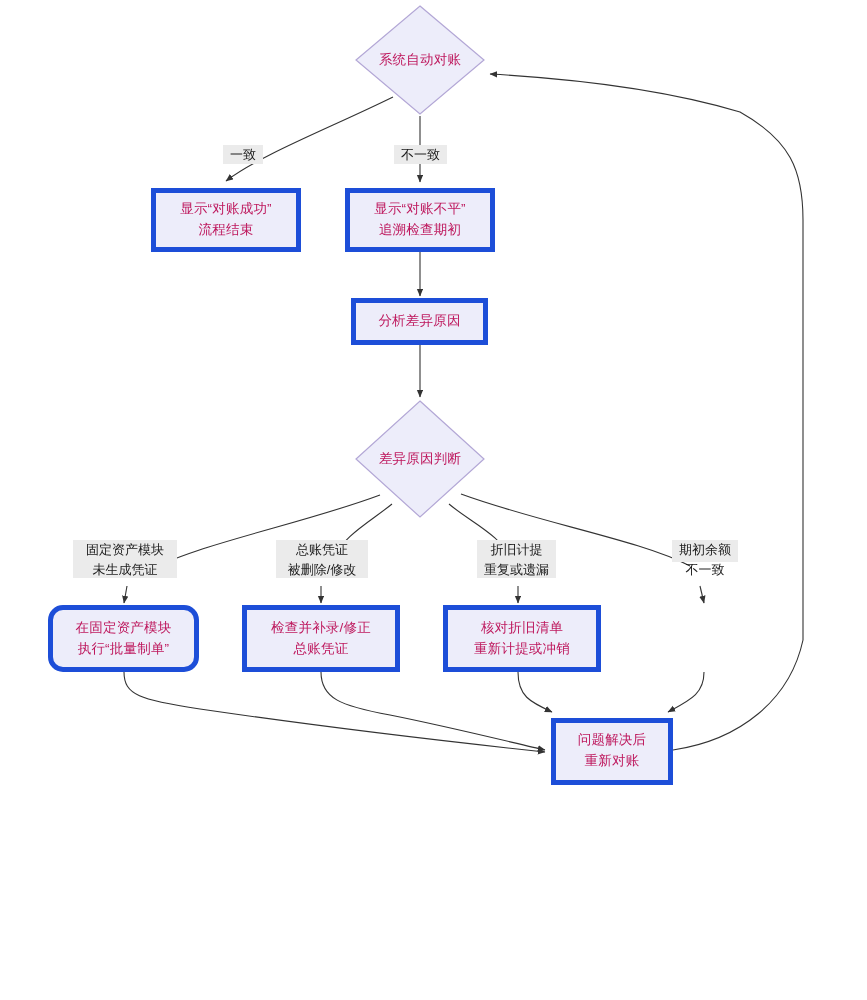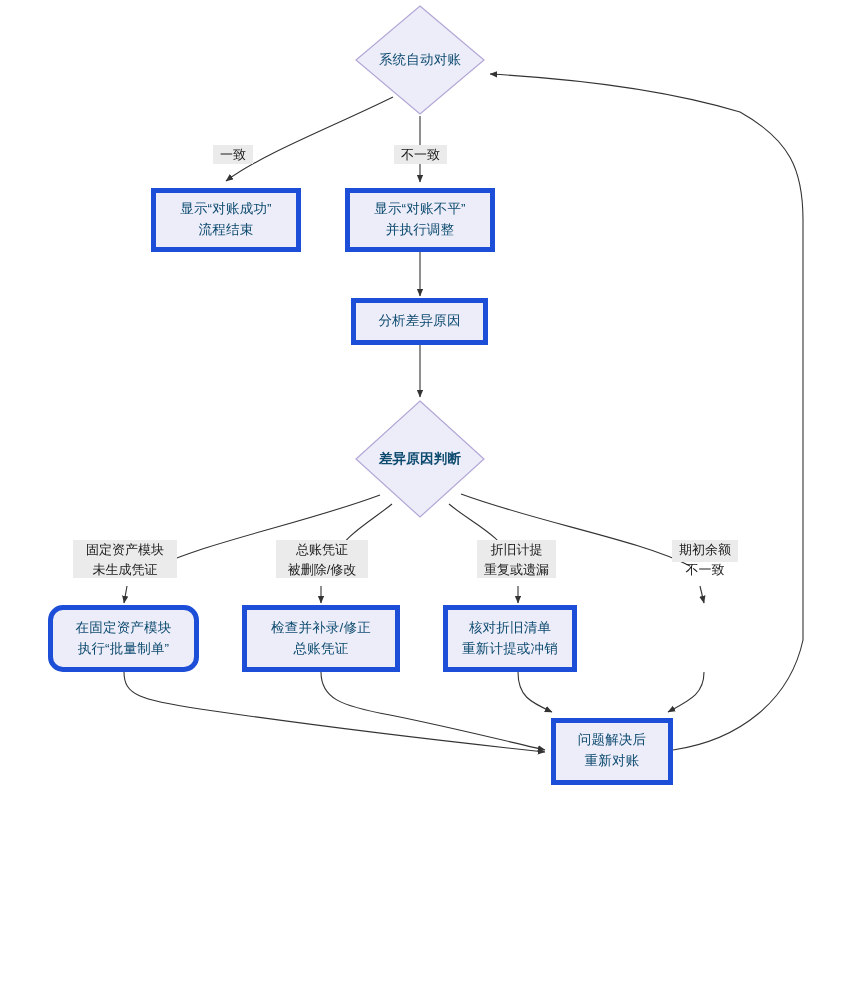--- a/index.html
+++ b/index.html
@@ -29,21 +29,21 @@
     height: 1000px;
     pointer-events: none;
   }
   .node {
     position: absolute;
     box-sizing: border-box;
     display: flex;
     align-items: center;
     justify-content: center;
     text-align: center;
-    color: #0c4a6e;
+    color: #be185d;
     font-size: 13.5px;
     line-height: 1.55;
     letter-spacing: 0.2px;
   }
   .node.box {
     background: #ededfa;
     border: 5px solid #1d4ed8;
   }
   .node .node-text {
     white-space: pre-line;
@@ -124,56 +124,56 @@
     <span class="node-text">系统自动对账</span>
   </div>
 
   <div class="node box" style="left:151px; top:188px; width:150px; height:64px;">
     <span class="node-text">显示“对账成功”
 流程结束</span>
   </div>
 
   <div class="node box" style="left:345px; top:188px; width:150px; height:64px;">
     <span class="node-text">显示“对账不平”
-并执行调整</span>
+追溯检查期初</span>
   </div>
 
   <div class="node box" style="left:351px; top:298px; width:137px; height:47px;">
     <span class="node-text">分析差异原因</span>
   </div>
 
-  <div class="node diamond" style="left:355px; top:400px; width:130px; height:118px;font-weight:bold;">
+  <div class="node diamond" style="left:355px; top:400px; width:130px; height:118px;">
     <svg class="dia-shape" viewBox="0 0 130 118" preserveAspectRatio="none">
       <polygon points="65,1 129,59 65,117 1,59" fill="#ededfa" stroke="#b3a7d6" stroke-width="1.2"></polygon>
     </svg>
     <span class="node-text">差异原因判断</span>
   </div>
 
   <div class="node box" style="left:48px; top:605px; width:151px; height:67px;border-radius:15px;">
     <span class="node-text">在固定资产模块
 执行“批量制单”</span>
   </div>
 
   <div class="node box" style="left:242px; top:605px; width:158px; height:67px;">
     <span class="node-text">检查并补录/修正
 总账凭证</span>
   </div>
 
-  <div class="node box" style="left:443px; top:605px; width:134px; height:67px;">
+  <div class="node box" style="left:443px; top:605px; width:158px; height:67px;">
     <span class="node-text">核对折旧清单
 重新计提或冲销</span>
   </div>
 
 
   <div class="node box" style="left:551px; top:718px; width:122px; height:67px;font-family:Liberation Mono, monospace;">
     <span class="node-text">问题解决后
 重新对账</span>
   </div>
 
-  <div class="edge-label" style="left:213px; top:145px; width:40px; height:19px;">一致</div>
+  <div class="edge-label" style="left:223px; top:145px; width:40px; height:19px;">一致</div>
 
   <div class="edge-label" style="left:394px; top:145px; width:53px; height:19px;">不一致</div>
 
   <div class="edge-label" style="left:73px; top:540px; width:104px; height:38px;">固定资产模块
 未生成凭证</div>
 
   <div class="edge-label" style="left:276px; top:540px; width:92px; height:38px;">总账凭证
 被删除/修改</div>
 
   <div class="edge-label" style="left:477px; top:540px; width:79px; height:38px;">折旧计提

